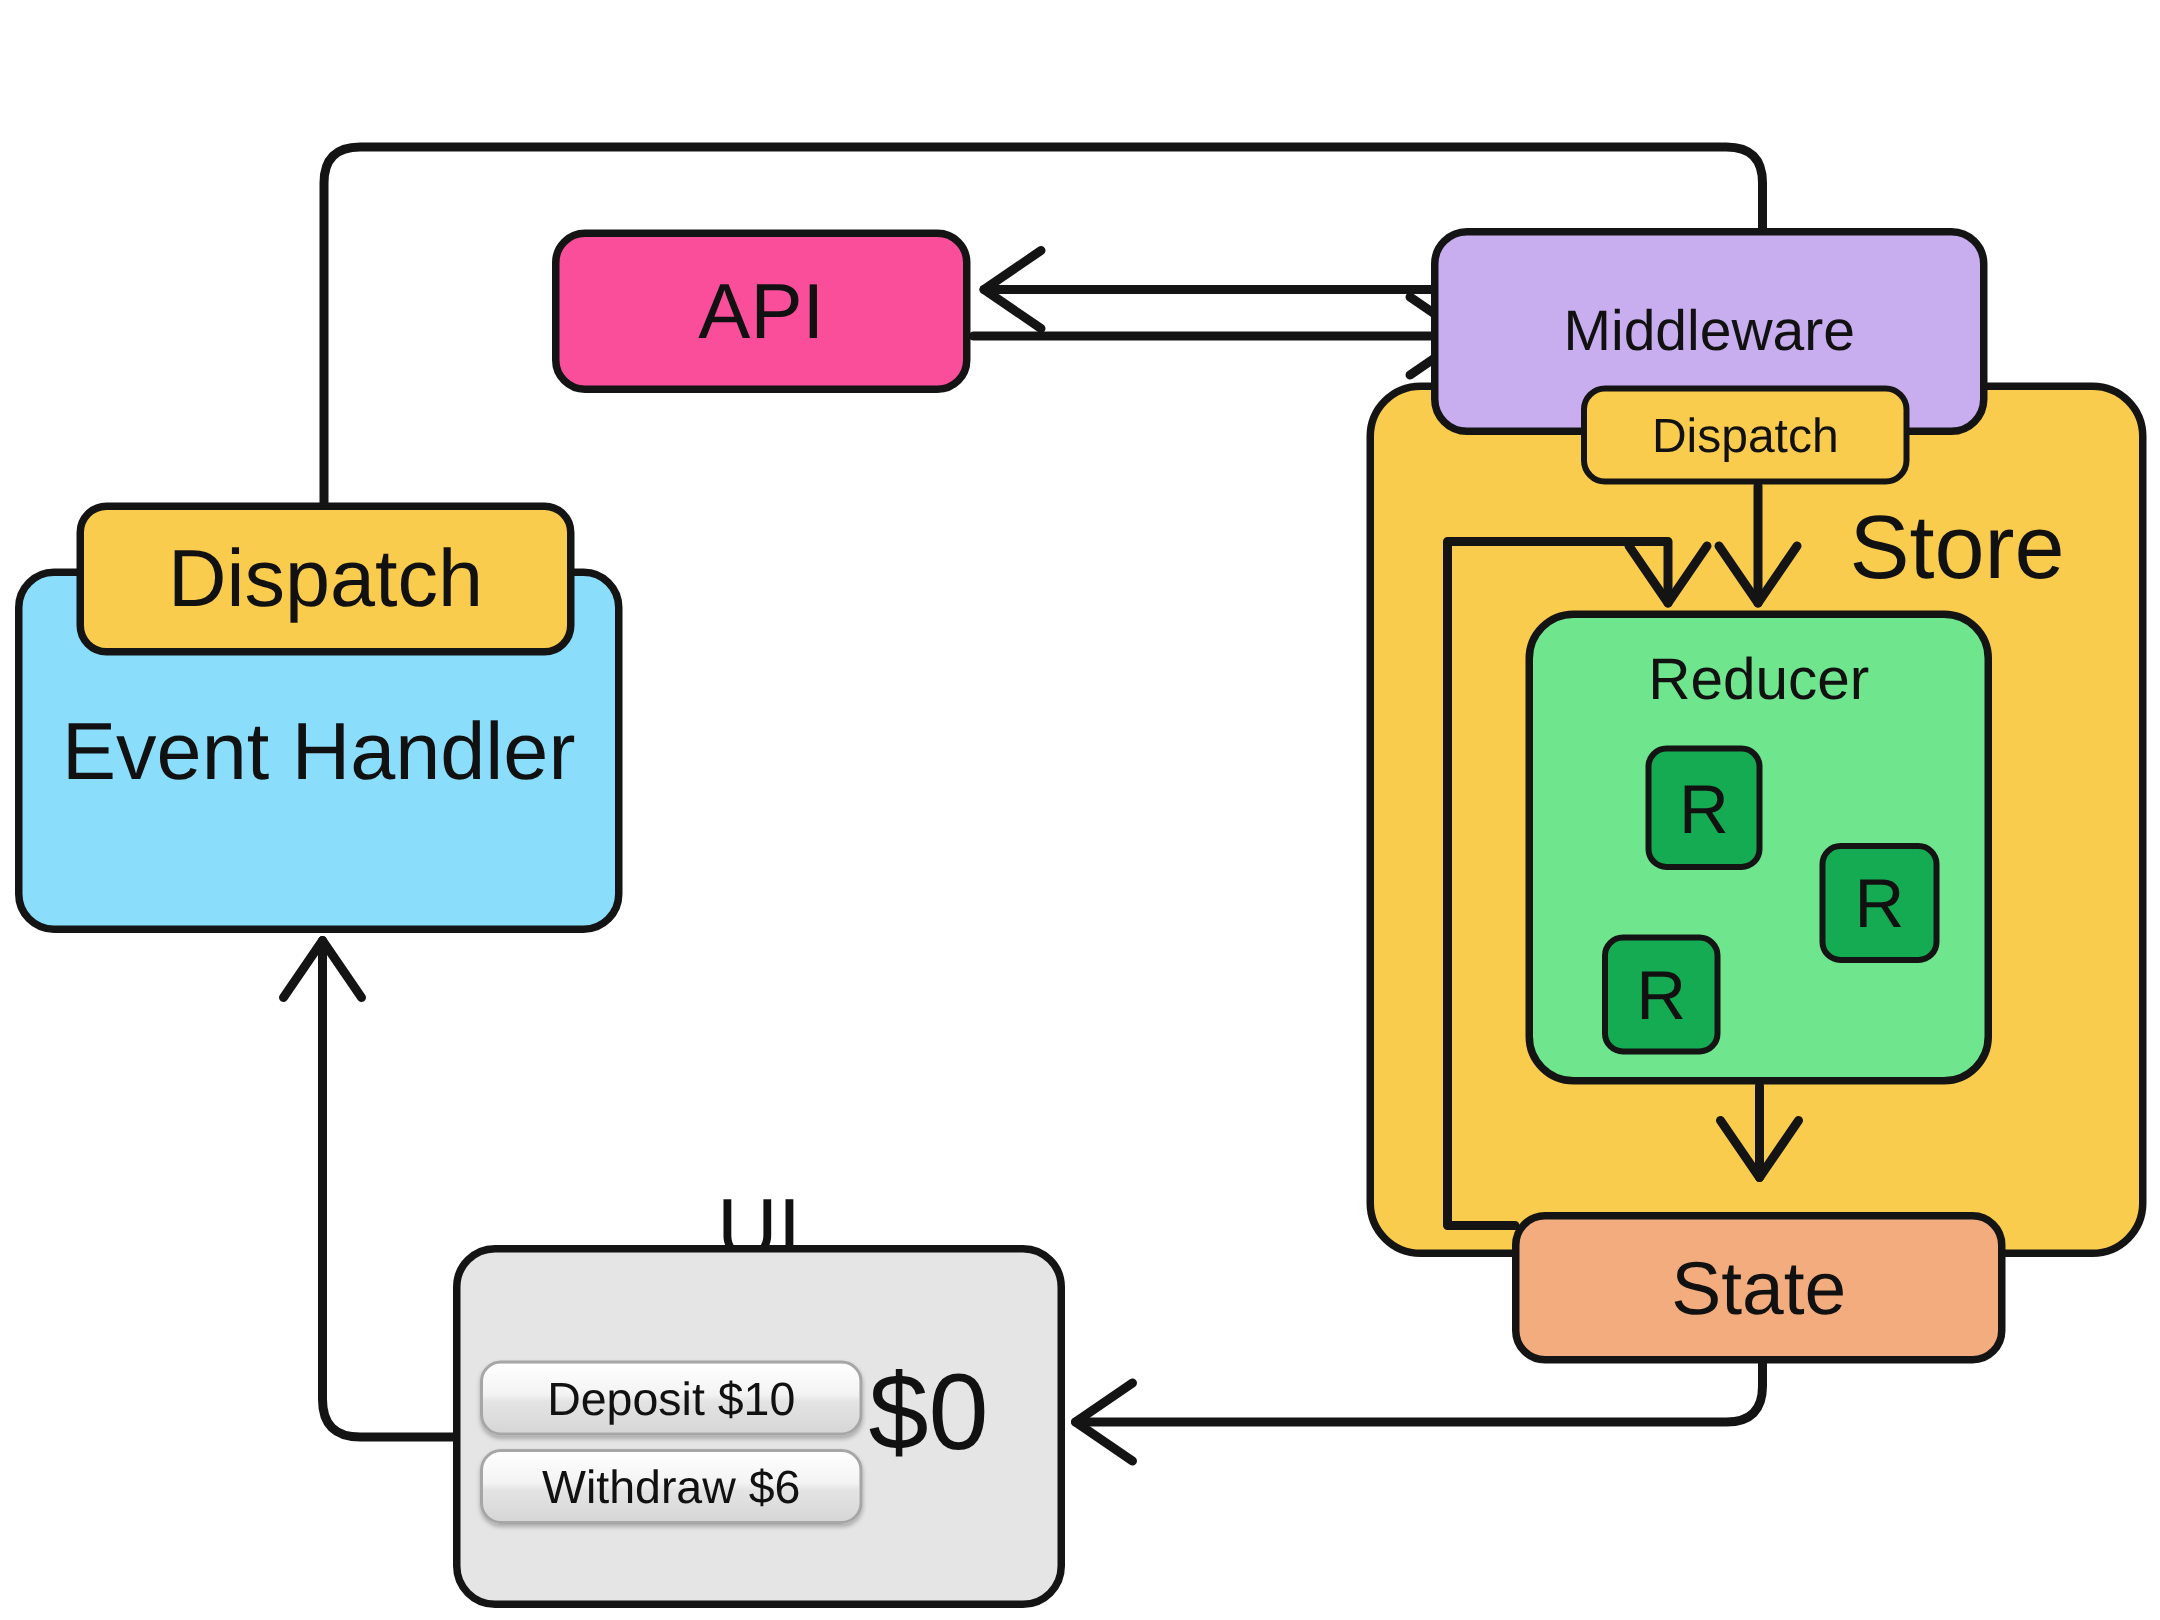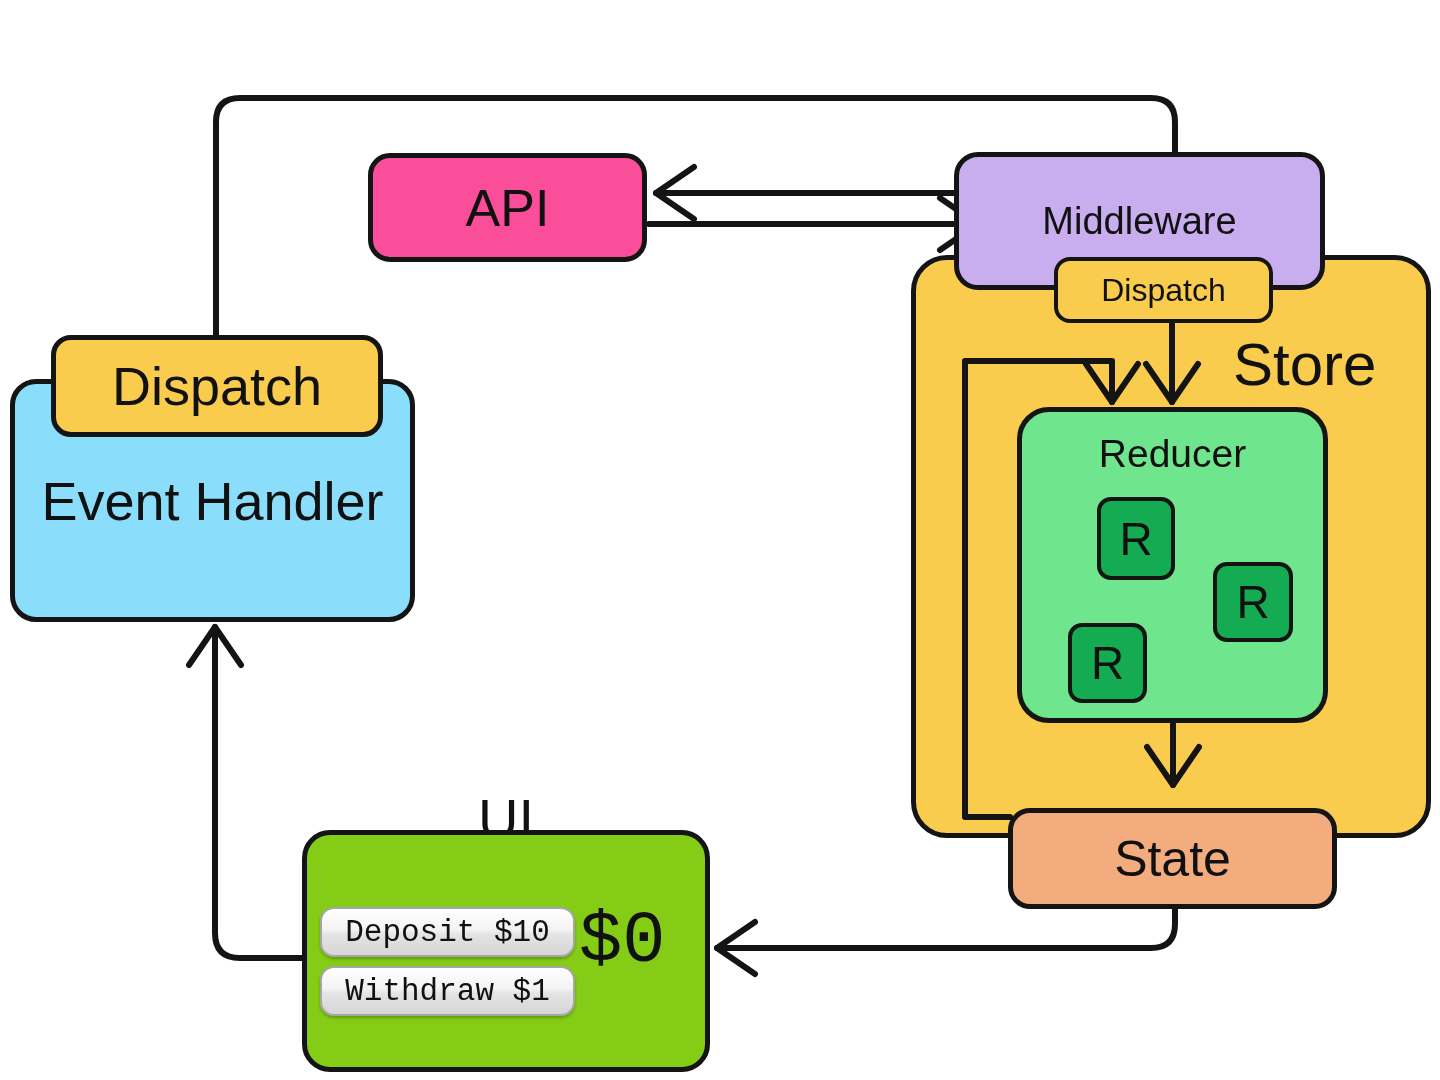--- a/index.html
+++ b/index.html
@@ -23,21 +23,21 @@
         background:#15AB52;display:flex;align-items:center;justify-content:center;font-size:46px;}
   .r1{left:75px;top:85px;width:78px;height:83px;}
   .r2{left:191px;top:150px;width:80px;height:80px;}
   .r3{left:46px;top:211px;width:79px;height:80px;}
   .state{left:1008px;top:787px;width:329px;height:101px;border-radius:22px;background:#F2AC7E;font-size:50px;z-index:3;margin-top:21px;}
   
   .api{left:368px;top:153px;width:279px;height:109px;border-radius:22px;background:#FA4D9A;font-size:52px;z-index:3;}
   .event-handler{left:10px;top:379px;width:405px;height:243px;border-radius:26px;background:#8BDEFB;font-size:54px;z-index:3;}
   .dispatch-left{left:51px;top:335px;width:332px;height:102px;border-radius:20px;background:#FACC4D;font-size:54px;z-index:4;}
   
-  .ui{left:302px;top:830px;width:408px;height:242px;border-radius:28px;background:#84cc16;z-index:3;font-family:Liberation Mono, monospace;}
+  .ui{left:302px;top:830px;width:408px;height:242px;border-radius:28px;background:#e5e5e5;z-index:3;}
   .ui-label{position:absolute;left:302px;top:766px;width:408px;text-align:center;font-size:56px;z-index:3;margin-top:20px;}
   .btn{
     position:absolute;left:13px;box-sizing:border-box;width:255px;height:50px;
     border:2px solid #a6a6a6;border-radius:14px;
     background:linear-gradient(180deg,#ffffff 0%,#f3f3f3 45%,#e4e4e4 55%,#d6d6d6 100%);
     box-shadow:0 2px 3px rgba(0,0,0,0.25);
     display:flex;align-items:center;justify-content:center;font-size:31px;color:#111;
   }
   .btn-deposit{top:72px;}
   .btn-withdraw{top:131px;}
@@ -121,17 +121,17 @@
   <div class="box api">
     <span>API</span>
   </div>
   <div class="box dispatch-left">
     <span>Dispatch</span>
   </div>
 
   <div class="ui-label">UI</div>
   <div class="box ui">
     <div class="btn btn-deposit">Deposit $10</div>
-    <div class="btn btn-withdraw">Withdraw $1</div>
+    <div class="btn btn-withdraw">Withdraw $6</div>
     <div class="balance">$0</div>
   </div>
 
 </div>
 
 </body></html>

